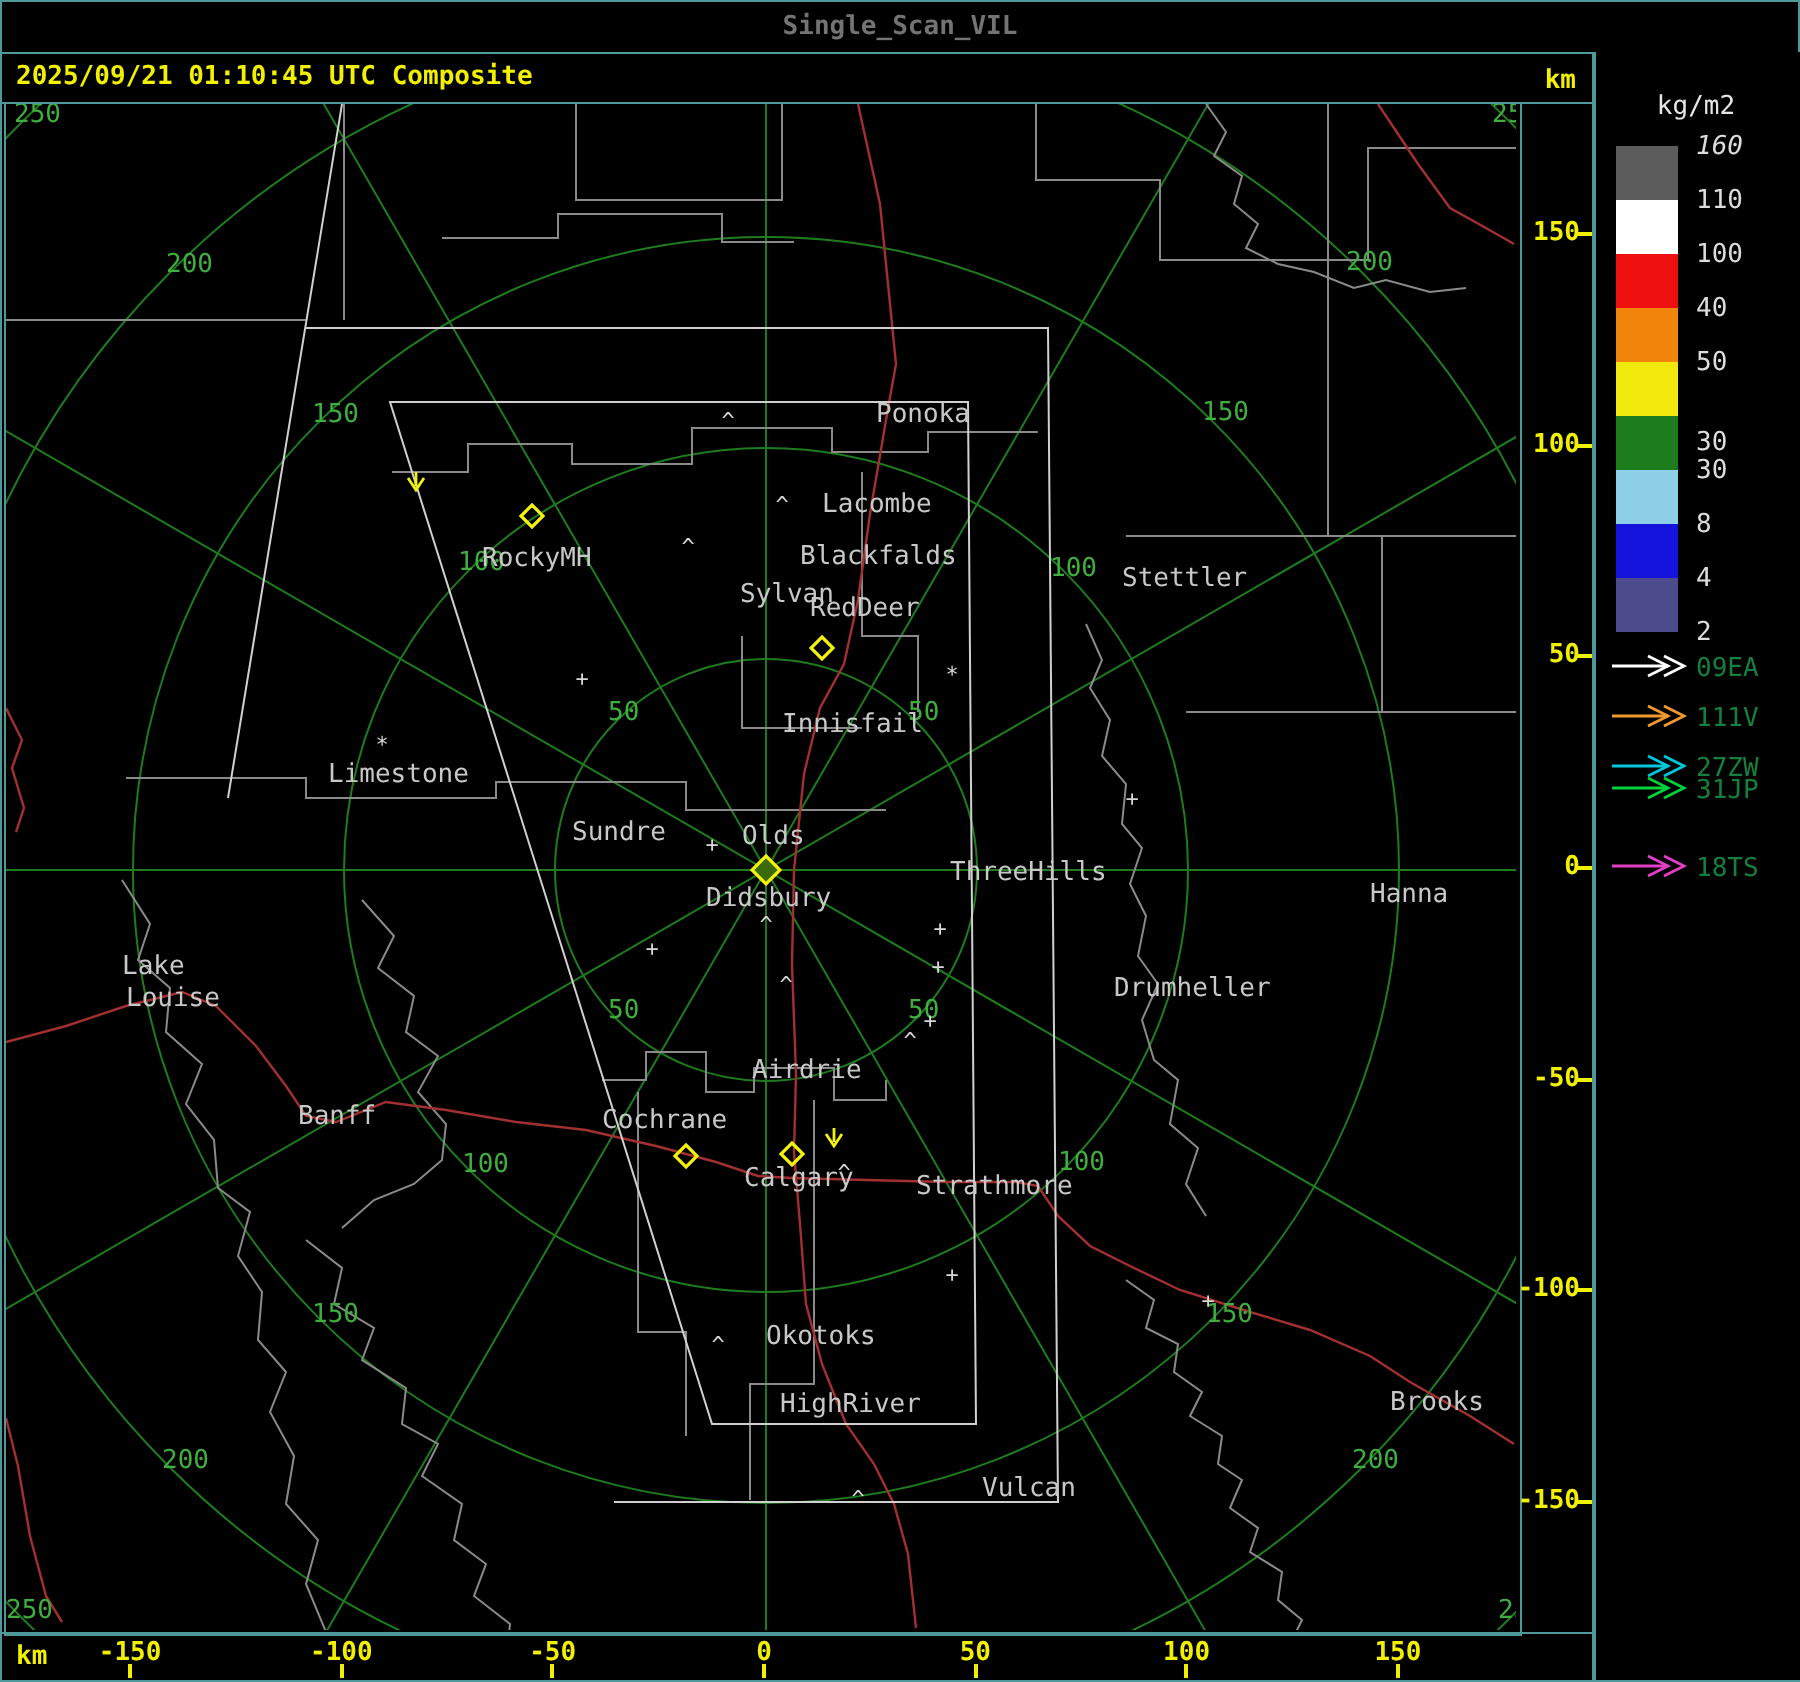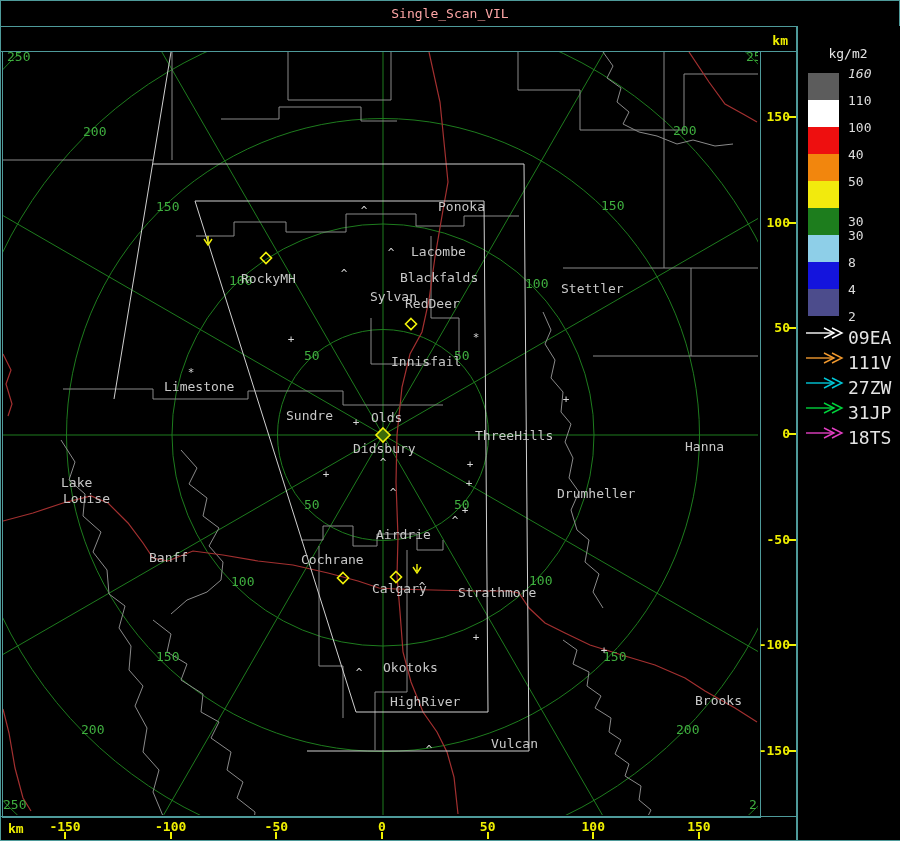--- a/index.html
+++ b/index.html
@@ -1,49 +1,50 @@
 <!DOCTYPE html>
 <html><head>
 <meta charset="utf-8">
 <style>
   html,body{margin:0;padding:0;background:#000;}
   #screen{position:relative;width:900px;height:841px;background:#000;overflow:hidden;
           font-family:"DejaVu Sans Mono","Liberation Mono",monospace;}
   #frame{position:absolute;left:0;top:0;width:898px;height:839px;border:1px solid #4e9a9a;}
   #titlebar{position:absolute;left:0;top:0;width:898px;height:25px;border:1px solid #4e9a9a;
-            color:#fca5a5;font-size:13px;text-align:center;line-height:25px;}
+            color:#737373;font-size:13px;text-align:center;line-height:25px;font-weight:bold;}
   #timestamp{position:absolute;left:8px;top:31px;color:#f0f000;font-size:13px;font-weight:bold;}
   #km-top{position:absolute;left:752px;top:33px;width:36px;text-align:right;color:#f0f000;font-size:13px;font-weight:bold;}
   #subbar-line{position:absolute;left:0;top:51px;width:797px;height:0;border-top:1px solid #4e9a9a;}
   #map-panel{position:absolute;left:2px;top:51px;width:757px;height:765px;border:1px solid #4e9a9a;background:#000;}
   #map-svg{display:block;}
   #right-divider{position:absolute;left:796px;top:26px;width:0;height:814px;border-left:2px solid #4e9a9a;}
   #bottom-line{position:absolute;left:0;top:816px;width:797px;height:0;border-top:1px solid #4e9a9a;}
   #km-bottom{position:absolute;left:8px;top:821px;color:#f0f000;font-size:13px;font-weight:bold;}
   .baxis-label{position:absolute;top:819px;width:44px;text-align:center;color:#f0f000;font-size:13px;font-weight:bold;}
   .baxis-tick{position:absolute;top:832px;width:2px;height:7px;background:#f0f000;}
   .raxis-label{position:absolute;width:32px;text-align:right;color:#f0f000;font-size:13px;font-weight:bold;}
   .raxis-tick{position:absolute;left:788px;width:9px;height:2px;background:#f0f000;}
   #legend{position:absolute;left:798px;top:26px;width:102px;height:814px;background:#000;}
   #legend-unit{position:absolute;left:0;top:20px;width:100px;text-align:center;color:#e6e6e6;font-size:13px;}
   .band{position:absolute;left:10px;width:31px;height:27px;}
   .band-label{position:absolute;left:50px;width:48px;color:#dcdcdc;font-size:13px;}
   .radar-row{position:absolute;left:6px;width:96px;height:16px;}
-  .radar-id{position:absolute;left:44px;top:1px;color:#e5e5e5;font-size:18px;}
+  .radar-id{position:absolute;left:44px;top:1px;color:#15803d;font-size:13px;}
 </style>
 </head>
 <body>
 
 <div id="screen">
   <div id="frame"></div>
 
   <div id="titlebar">
     <span>Single_Scan_VIL</span>
   </div>
 
+  <div id="timestamp">2025/09/21 01:10:45 UTC Composite</div>
   <div id="km-top">km</div>
   <div id="subbar-line"></div>
 
   <div id="map-panel">
     <svg id="map-svg" width="755" height="763" viewBox="0 0 755 763" xmlns="http://www.w3.org/2000/svg">
       <g id="g-rings">
           <circle cx="380" cy="383" r="105.5" fill="none" stroke="#1e7c1e" stroke-width="1"></circle>
           <circle cx="380" cy="383" r="211" fill="none" stroke="#1e7c1e" stroke-width="1"></circle>
           <circle cx="380" cy="383" r="316.5" fill="none" stroke="#1e7c1e" stroke-width="1"></circle>
           <circle cx="380" cy="383" r="422" fill="none" stroke="#1e7c1e" stroke-width="1"></circle>
@@ -252,21 +253,21 @@
           <span class="radar-id">111V</span>
         </div>
         <div class="radar-row" style="top: 350px;">
           <svg width="40" height="14" style="position: absolute; left: 0px; top: 0px;">
             <line x1="2" y1="7" x2="30" y2="7" stroke="#00c8d8" stroke-width="1.4"></line>
             <polyline points="20,2 30,7 20,12" fill="none" stroke="#00c8d8" stroke-width="1.4"></polyline>
             <polyline points="28,2 38,7 28,12" fill="none" stroke="#00c8d8" stroke-width="1.4"></polyline>
           </svg>
           <span class="radar-id">27ZW</span>
         </div>
-        <div class="radar-row" style="top: 375px; text-align: right;">
+        <div class="radar-row" style="top: 361px; text-align: right;">
           <svg width="40" height="14" style="position: absolute; left: 0px; top: 0px;">
             <line x1="2" y1="7" x2="30" y2="7" stroke="#00d23c" stroke-width="1.4"></line>
             <polyline points="20,2 30,7 20,12" fill="none" stroke="#00d23c" stroke-width="1.4"></polyline>
             <polyline points="28,2 38,7 28,12" fill="none" stroke="#00d23c" stroke-width="1.4"></polyline>
           </svg>
           <span class="radar-id">31JP</span>
         </div>
         <div class="radar-row" style="top: 400px;">
           <svg width="40" height="14" style="position: absolute; left: 0px; top: 0px;">
             <line x1="2" y1="7" x2="30" y2="7" stroke="#e33fc3" stroke-width="1.4"></line>

